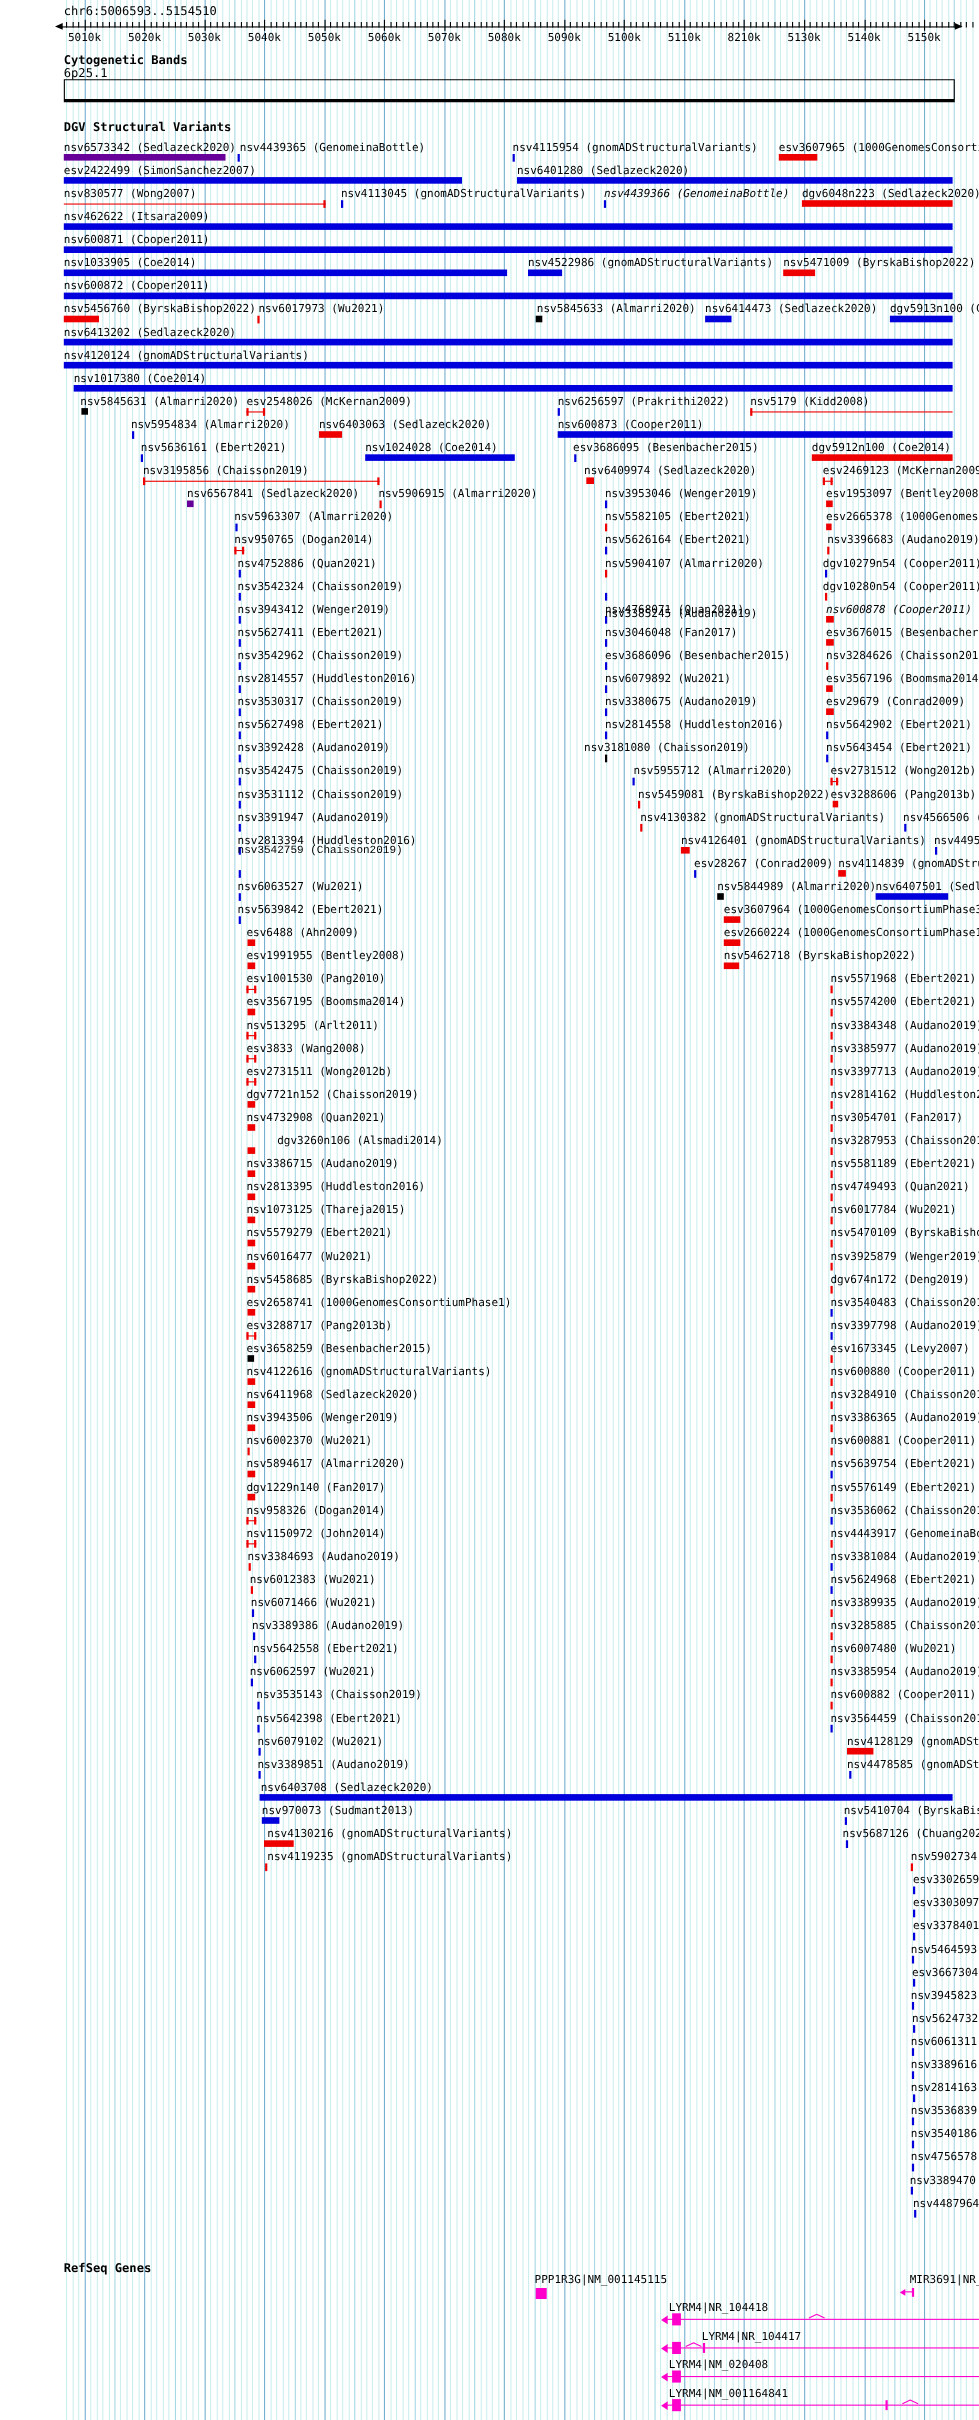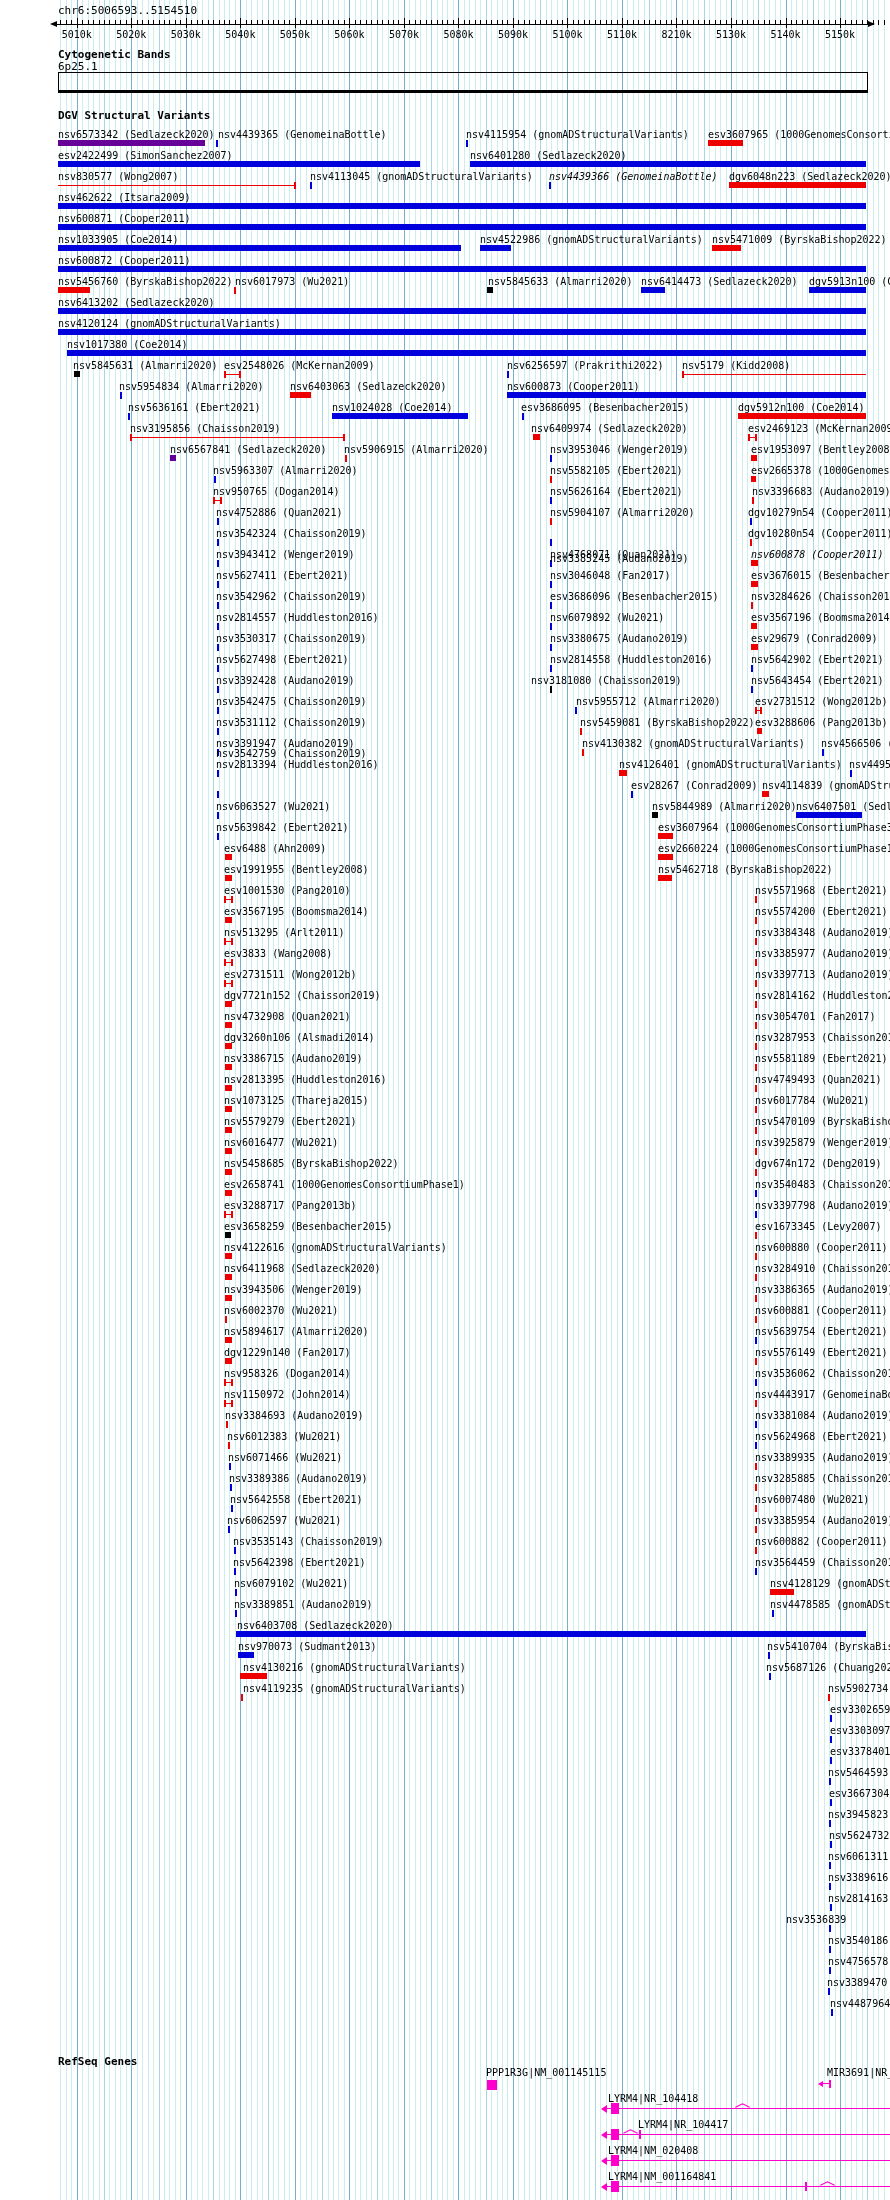--- a/index.html
+++ b/index.html
@@ -555,21 +555,21 @@
       <div class="txt" style="left: 582px; top: 739px;">nsv4130382 (gnomADStructuralVariants)</div>
       <div class="glyph" style="left: 582px; top: 749px; width: 2px; height: 7px; background: rgb(238, 0, 0);"></div>
       <div class="txt" style="left: 821px; top: 739px;">nsv4566506 (GenomeinaBottle)</div>
       <div class="glyph" style="left: 822px; top: 749px; width: 2px; height: 7px; background: rgb(0, 0, 221);"></div>
       <div class="txt" style="left: 216px; top: 760px;">nsv2813394 (Huddleston2016)</div>
       <div class="glyph" style="left: 217px; top: 770px; width: 2px; height: 7px; background: rgb(0, 0, 221);"></div>
       <div class="txt" style="left: 619px; top: 760px;">nsv4126401 (gnomADStructuralVariants)</div>
       <div class="glyph" style="left: 619px; top: 770px; width: 8px; height: 6px; background: rgb(238, 0, 0);"></div>
       <div class="txt" style="left: 849px; top: 760px;">nsv4495069 (GenomeinaBottle)</div>
       <div class="glyph" style="left: 850px; top: 770px; width: 2px; height: 7px; background: rgb(0, 0, 221);"></div>
-      <div class="txt" style="left: 216px; top: 749px;">nsv3542759 (Chaisson2019)</div>
+      <div class="txt" style="left: 216px; top: 769px; font-family: Liberation Mono, monospace;">nsv3542759 (Chaisson2019)</div>
       <div class="glyph" style="left: 217px; top: 791px; width: 2px; height: 7px; background: rgb(0, 0, 221);"></div>
       <div class="txt" style="left: 631px; top: 781px;">esv28267 (Conrad2009)</div>
       <div class="glyph" style="left: 631px; top: 791px; width: 2px; height: 7px; background: rgb(0, 0, 221);"></div>
       <div class="txt" style="left: 762px; top: 781px;">nsv4114839 (gnomADStructuralVariants)</div>
       <div class="glyph" style="left: 762px; top: 791px; width: 7px; height: 6px; background: rgb(238, 0, 0);"></div>
       <div class="txt" style="left: 216px; top: 802px;">nsv6063527 (Wu2021)</div>
       <div class="glyph" style="left: 217px; top: 812px; width: 2px; height: 7px; background: rgb(0, 0, 221);"></div>
       <div class="txt" style="left: 652px; top: 802px;">nsv5844989 (Almarri2020)</div>
       <div class="glyph" style="left: 652px; top: 812px; width: 6px; height: 6px; background: rgb(0, 0, 0);"></div>
       <div class="txt" style="left: 796px; top: 802px;">nsv6407501 (Sedlazeck2020)</div>
@@ -623,21 +623,21 @@
       <div class="txt" style="left: 755px; top: 970px;">nsv3397713 (Audano2019)</div>
       <div class="glyph" style="left: 755px; top: 980px; width: 2px; height: 7px; background: rgb(238, 0, 0);"></div>
       <div class="txt" style="left: 224px; top: 991px;">dgv7721n152 (Chaisson2019)</div>
       <div class="glyph" style="left: 225px; top: 1001px; width: 7px; height: 6px; background: rgb(238, 0, 0);"></div>
       <div class="txt" style="left: 755px; top: 991px;">nsv2814162 (Huddleston2016)</div>
       <div class="glyph" style="left: 755px; top: 1001px; width: 2px; height: 7px; background: rgb(238, 0, 0);"></div>
       <div class="txt" style="left: 224px; top: 1012px;">nsv4732908 (Quan2021)</div>
       <div class="glyph" style="left: 225px; top: 1022px; width: 7px; height: 6px; background: rgb(238, 0, 0);"></div>
       <div class="txt" style="left: 755px; top: 1012px;">nsv3054701 (Fan2017)</div>
       <div class="glyph" style="left: 755px; top: 1022px; width: 2px; height: 7px; background: rgb(238, 0, 0);"></div>
-      <div class="txt" style="left: 224px; top: 1033px;">dgv3260n106 (Alsmadi2014)</div>
+      <div class="txt" style="left: 224px; top: 1033px; padding-left: 28px;">dgv3260n106 (Alsmadi2014)</div>
       <div class="glyph" style="left: 225px; top: 1043px; width: 7px; height: 6px; background: rgb(238, 0, 0);"></div>
       <div class="txt" style="left: 755px; top: 1033px;">nsv3287953 (Chaisson2019)</div>
       <div class="glyph" style="left: 755px; top: 1043px; width: 2px; height: 7px; background: rgb(238, 0, 0);"></div>
       <div class="txt" style="left: 224px; top: 1054px;">nsv3386715 (Audano2019)</div>
       <div class="glyph" style="left: 225px; top: 1064px; width: 7px; height: 6px; background: rgb(238, 0, 0);"></div>
       <div class="txt" style="left: 755px; top: 1054px;">nsv5581189 (Ebert2021)</div>
       <div class="glyph" style="left: 755px; top: 1064px; width: 2px; height: 7px; background: rgb(238, 0, 0);"></div>
       <div class="txt" style="left: 224px; top: 1075px;">nsv2813395 (Huddleston2016)</div>
       <div class="glyph" style="left: 225px; top: 1085px; width: 7px; height: 6px; background: rgb(238, 0, 0);"></div>
       <div class="txt" style="left: 755px; top: 1075px;">nsv4749493 (Quan2021)</div>
@@ -781,21 +781,21 @@
       <div class="txt" style="left: 828px; top: 1810px;">nsv3945823</div>
       <div class="glyph" style="left: 829px; top: 1820px; width: 2px; height: 7px; background: rgb(0, 0, 221);"></div>
       <div class="txt" style="left: 829px; top: 1831px;">nsv5624732</div>
       <div class="glyph" style="left: 830px; top: 1841px; width: 2px; height: 7px; background: rgb(0, 0, 221);"></div>
       <div class="txt" style="left: 828px; top: 1852px;">nsv6061311</div>
       <div class="glyph" style="left: 829px; top: 1862px; width: 2px; height: 7px; background: rgb(0, 0, 221);"></div>
       <div class="txt" style="left: 828px; top: 1873px;">nsv3389616</div>
       <div class="glyph" style="left: 829px; top: 1883px; width: 2px; height: 7px; background: rgb(0, 0, 221);"></div>
       <div class="txt" style="left: 828px; top: 1894px;">nsv2814163</div>
       <div class="glyph" style="left: 830px; top: 1904px; width: 2px; height: 7px; background: rgb(0, 0, 221);"></div>
-      <div class="txt" style="left: 786px; top: 1915px; text-align: right;">nsv3536839</div>
+      <div class="txt" style="left: 828px; top: 1915px; text-align: right;">nsv3536839</div>
       <div class="glyph" style="left: 829px; top: 1925px; width: 2px; height: 7px; background: rgb(0, 0, 221);"></div>
       <div class="txt" style="left: 828px; top: 1936px;">nsv3540186</div>
       <div class="glyph" style="left: 829px; top: 1946px; width: 2px; height: 7px; background: rgb(0, 0, 221);"></div>
       <div class="txt" style="left: 828px; top: 1957px;">nsv4756578</div>
       <div class="glyph" style="left: 829px; top: 1967px; width: 2px; height: 7px; background: rgb(0, 0, 221);"></div>
       <div class="txt" style="left: 827px; top: 1978px;">nsv3389470</div>
       <div class="glyph" style="left: 828px; top: 1988px; width: 2px; height: 7px; background: rgb(0, 0, 221);"></div>
       <div class="txt" style="left: 830px; top: 1999px;">nsv4487964</div>
       <div class="glyph" style="left: 831px; top: 2009px; width: 2px; height: 7px; background: rgb(0, 0, 221);"></div>
     </div>

